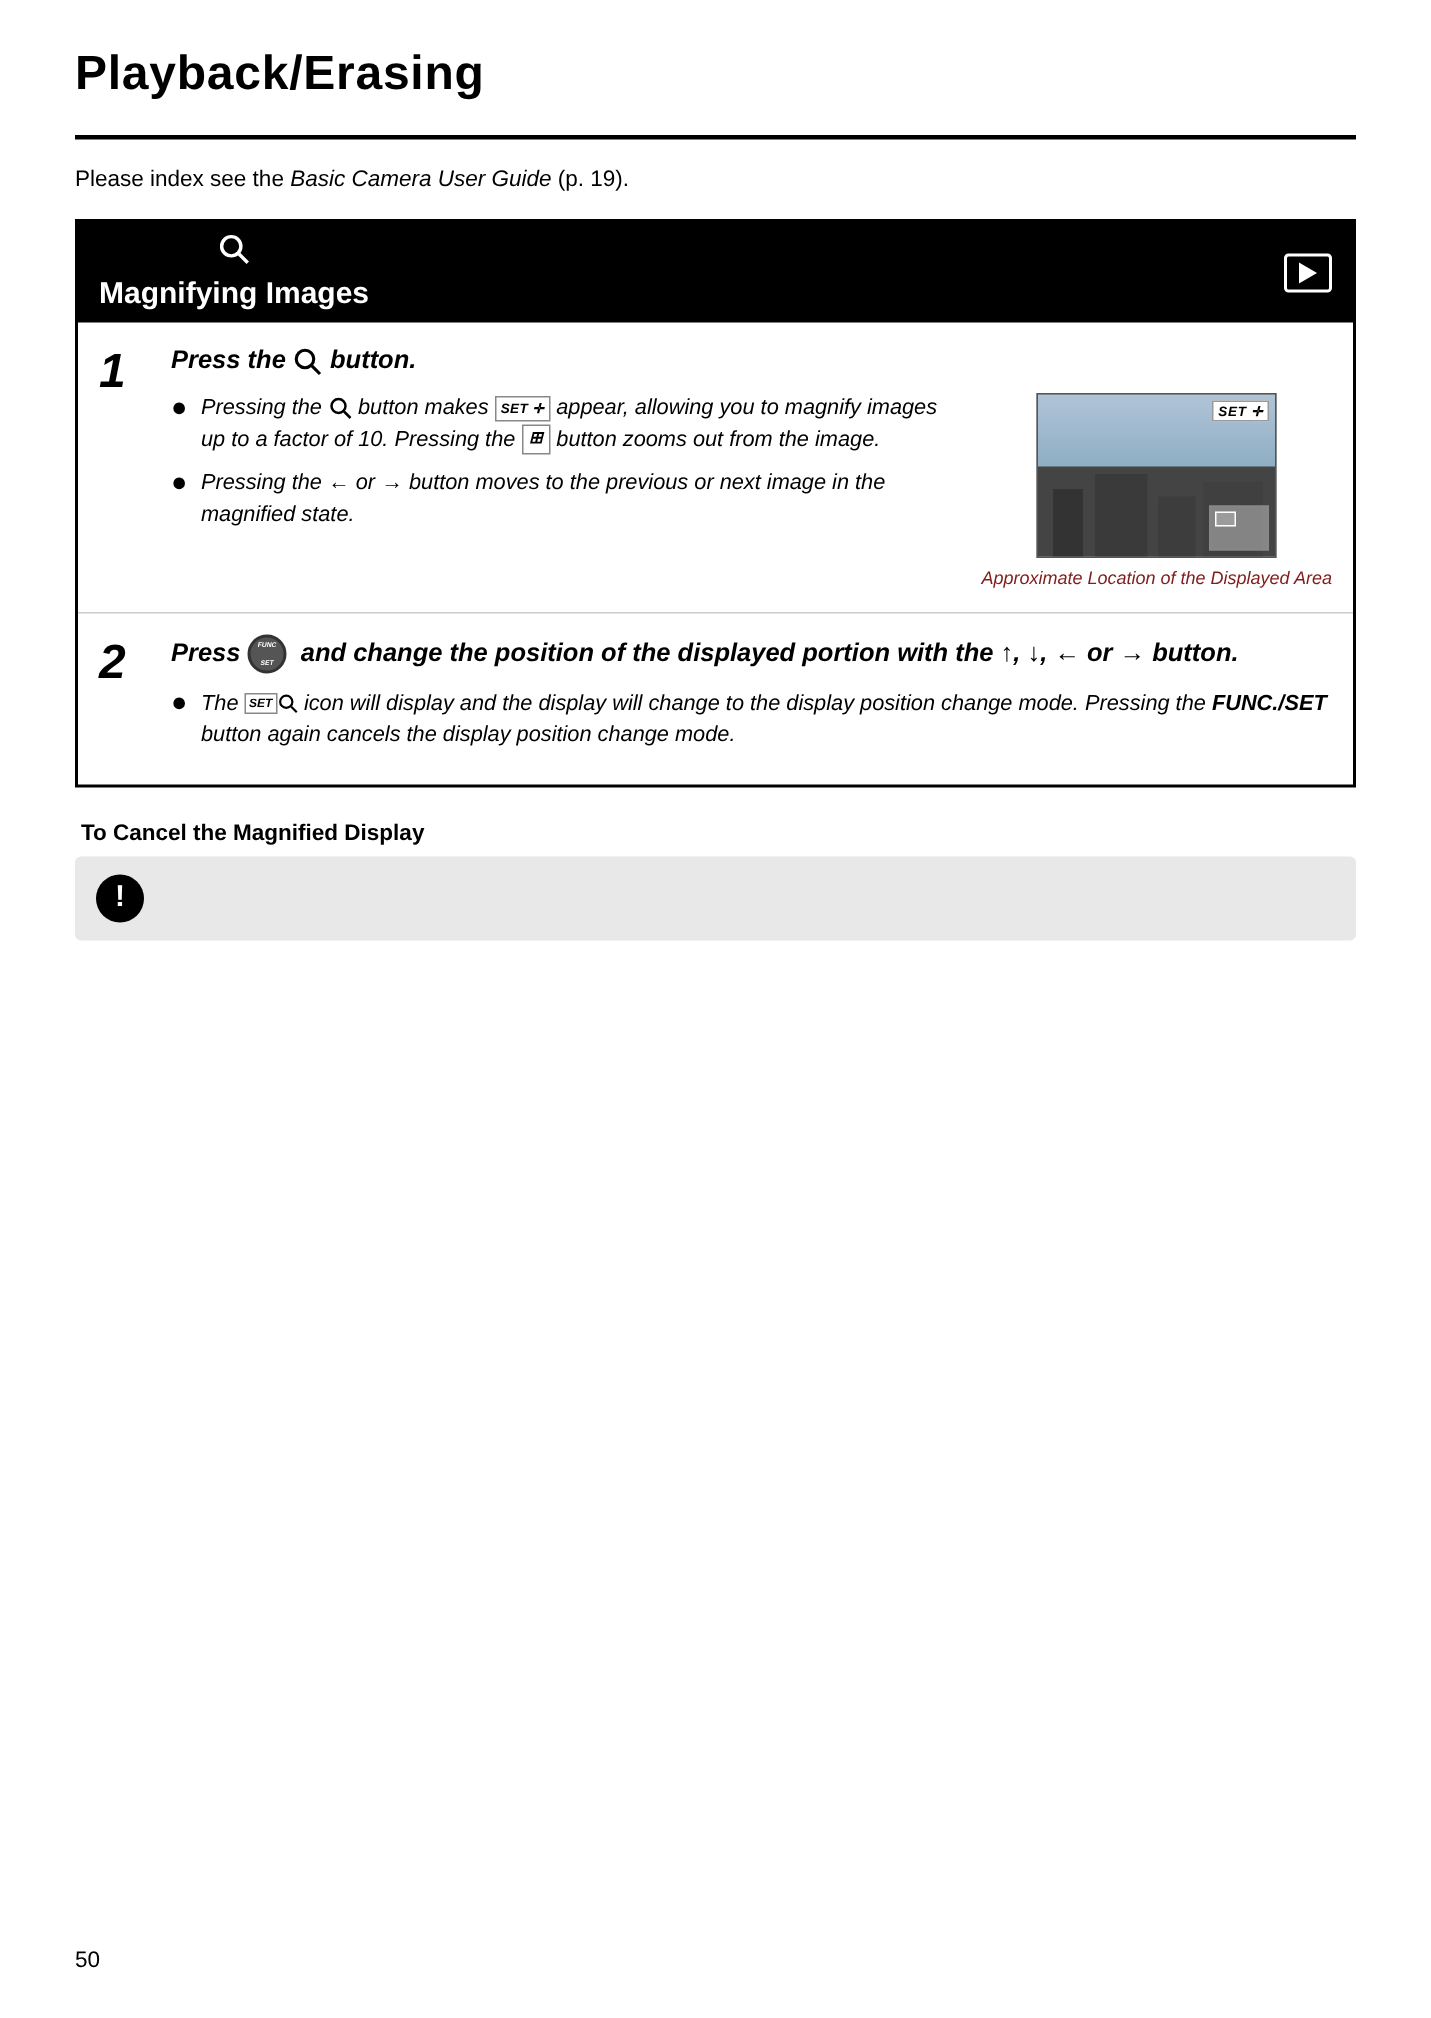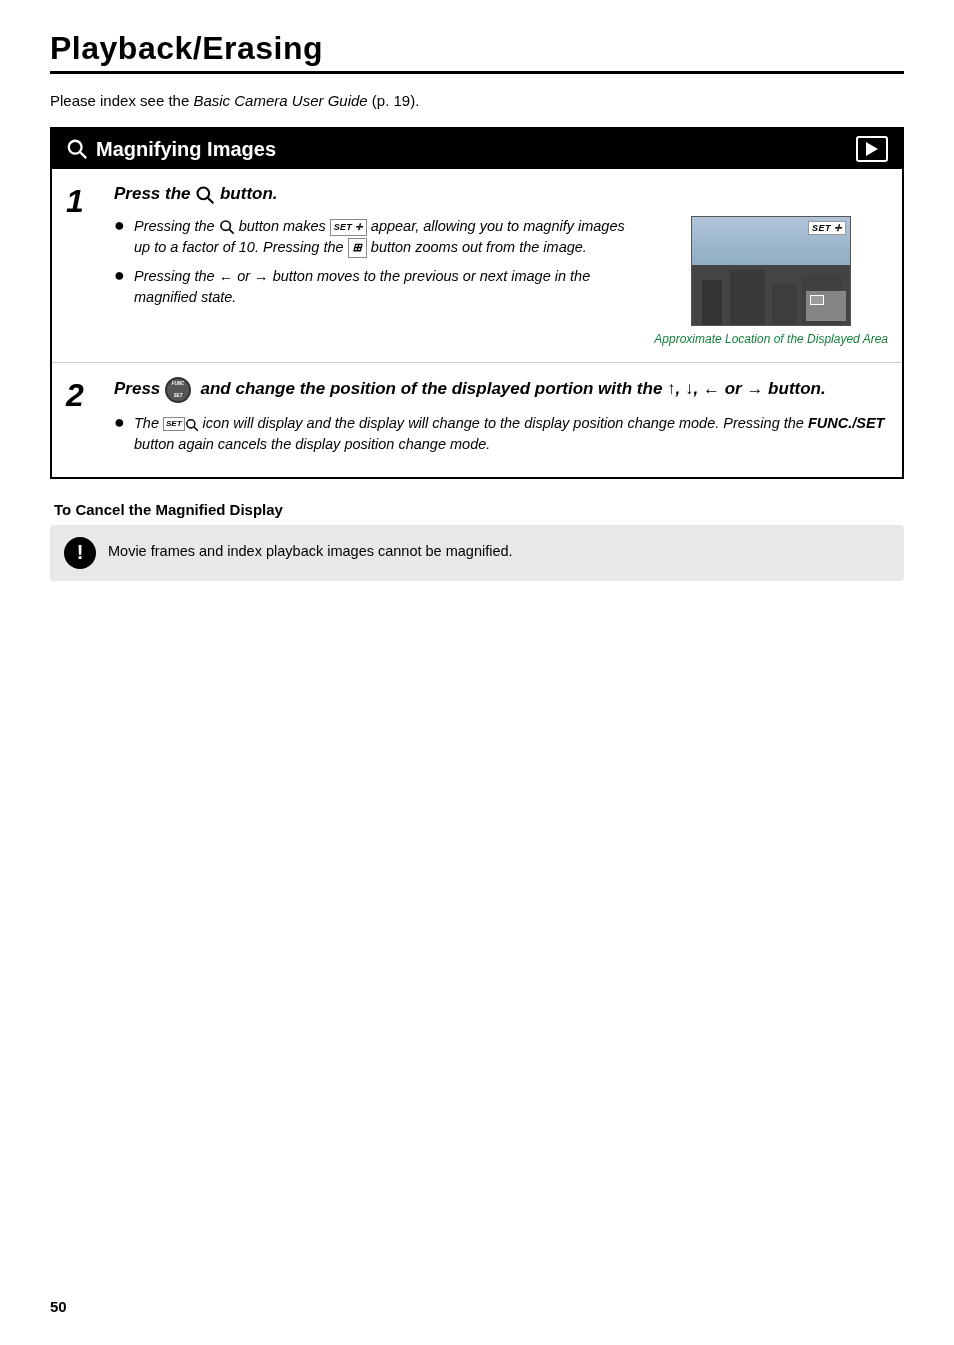--- a/index.html
+++ b/index.html
@@ -11,21 +11,21 @@
       width: 954px;
       min-height: 1345px;
       padding: 30px 50px 40px 50px;
     }
 
     
     .page-title {
       font-size: 32px;
       font-weight: 900;
       border-bottom: 3px solid #000;
-      padding-bottom: 4px;
+      padding-bottom: 23px;
       margin-bottom: 18px;
       letter-spacing: 0.5px;
     }
 
     
     .intro-text {
       font-size: 15px;
       margin-bottom: 18px;
     }
     .intro-text em {
@@ -46,20 +46,21 @@
       align-items: center;
       justify-content: space-between;
       padding: 7px 14px;
     }
     .section-header-title {
       font-size: 20px;
       font-weight: 900;
       display: flex;
       align-items: center;
       gap: 8px;
+      flex-direction: column;
     }
     .magnify-icon {
       display: inline-block;
       width: 22px;
       height: 22px;
       position: relative;
     }
     .magnify-icon svg {
       width: 22px;
       height: 22px;
@@ -223,21 +224,21 @@
       position: absolute;
       top: 3px; left: 3px;
       width: 14px; height: 10px;
       border: 1.5px solid #fff;
       background: rgba(255,255,255,0.2);
     }
 
     .image-caption {
       font-size: 12px;
       text-align: center;
-      color: #15803d;
+      color: #7f1d1d;
       margin-top: 5px;
       line-height: 1.4;
     }
 
     
     .cancel-section {
       margin-bottom: 7px;
       padding: 0 4px;
     }
     .cancel-title {
@@ -275,21 +276,21 @@
       font-size: 14.5px;
       line-height: 1.5;
       padding-top: 4px;
     }
 
     
     .page-number {
       position: fixed;
       bottom: 30px;
       left: 50px;
-      font-weight: 700;
+      font-weight: 400;
       font-size: 15px;
     }
 
     
     .bold { font-weight: 900; }
 
     
     .step-text-full {
       width: 100%;
     }
@@ -398,16 +399,15 @@
 
   </div>
 </div>
 
 <div class="cancel-section">
   <p class="cancel-title">To Cancel the Magnified Display</p>
 </div>
 
 <div class="warning-box">
   <div class="warning-icon">!</div>
-  <p class="warning-text">Movie frames and index playback images cannot be magnified.</p>
 </div>
 
 <div class="page-number">50</div>
 
 </body></html>

